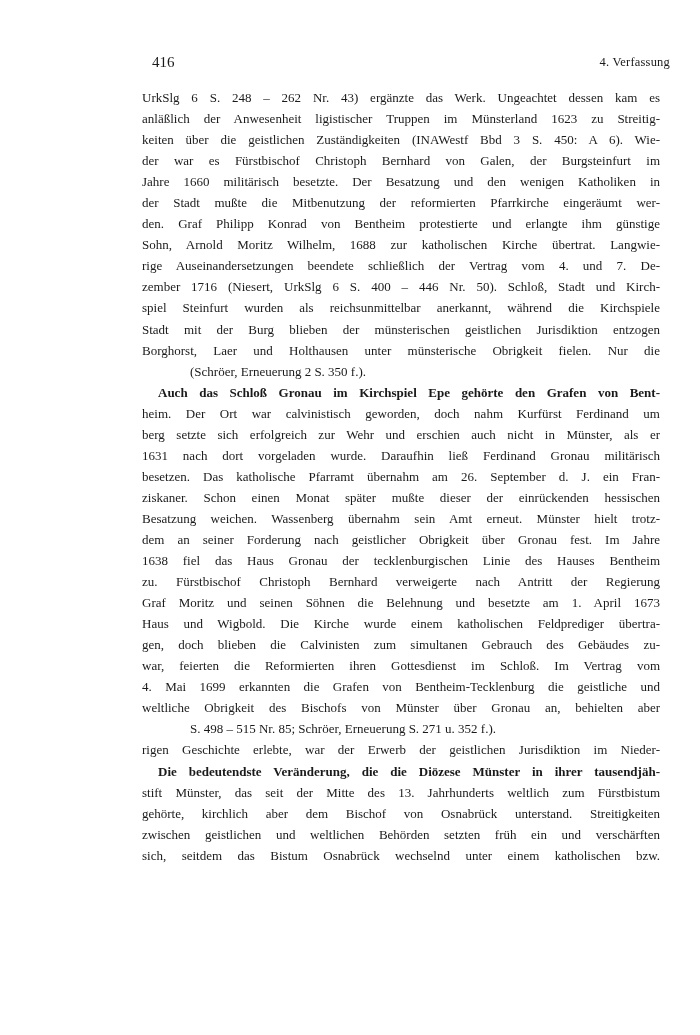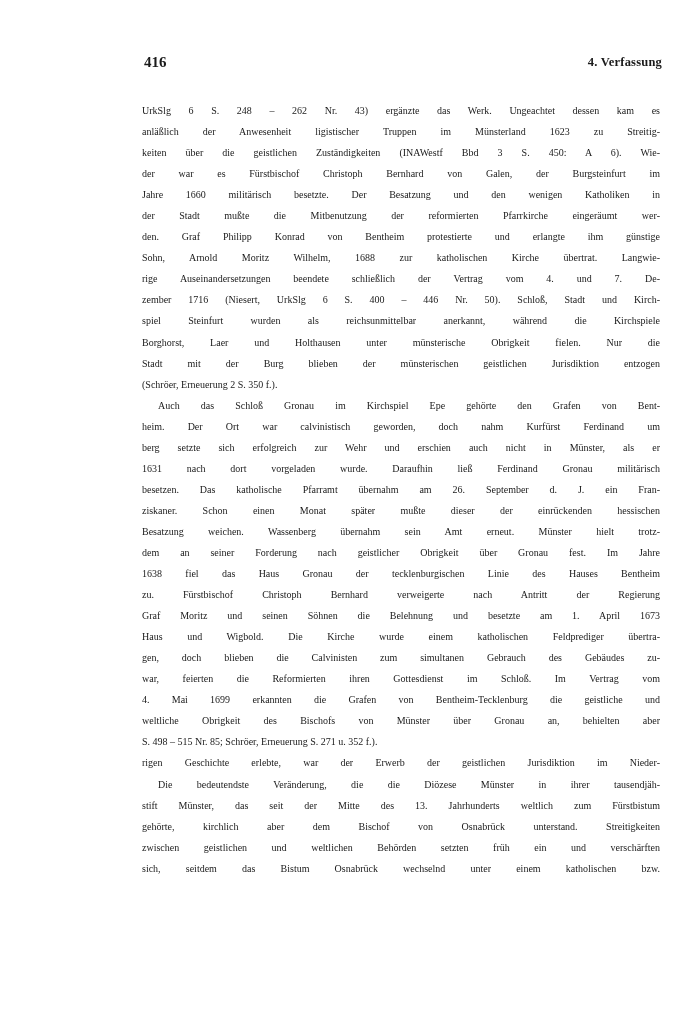--- a/index.html
+++ b/index.html
@@ -11,63 +11,64 @@
       width: 700px;
       height: 1035px;
       position: relative;
       overflow: hidden;
       font-family: "DejaVu Serif", "Liberation Serif", serif;
       color: #1a1a1a;
     }
     .running-head {
       position: absolute;
       top: 54px;
-      left: 144px;
+      left: 152px;
       width: 518px;
       height: 20px;
       font-family: "Liberation Serif", serif;
       font-size: 15px;
-      font-weight: bold;
     }
     .page-number {
       position: absolute;
       left: 0;
       top: 0;
     }
     .chapter-title {
       position: absolute;
       left: 0;
       right: 0;
       top: 1px;
       text-align: right;
       font-size: 12.5px;
       letter-spacing: 0.2px;
     }
     .body-text {
       position: absolute;
-      top: 100px;
+      top: 87px;
       left: 142px;
       width: 518px;
       font-family: "Liberation Serif", serif;
-      font-size: 10px;
+      font-size: 13px;
       line-height: 21.05px;
     }
     .line {
       display: block;
       white-space: nowrap;
       text-align: justify;
       text-align-last: justify;
       height: 21.05px;
       overflow: visible;
     }
     .line.last {
       text-align-last: left;
+      margin-left: 48px;
     }
     .line.indent {
       text-indent: 16px;
+      font-weight: bold;
     }
   </style>
 </head>
 <body>
 
 <div class="running-head">
   <span class="page-number">416</span>
   <span class="chapter-title">4. Verfassung</span>
 </div>
 
@@ -77,22 +78,22 @@
       <span class="line">anläßlich der Anwesenheit ligistischer Truppen im Münsterland 1623 zu Streitig-</span>
       <span class="line">keiten über die geistlichen Zuständigkeiten (INAWestf Bbd 3 S. 450: A 6). Wie-</span>
       <span class="line">der war es Fürstbischof Christoph Bernhard von Galen, der Burgsteinfurt im</span>
       <span class="line">Jahre 1660 militärisch besetzte. Der Besatzung und den wenigen Katholiken in</span>
       <span class="line">der Stadt mußte die Mitbenutzung der reformierten Pfarrkirche eingeräumt wer-</span>
       <span class="line">den. Graf Philipp Konrad von Bentheim protestierte und erlangte ihm günstige</span>
       <span class="line">Sohn, Arnold Moritz Wilhelm, 1688 zur katholischen Kirche übertrat. Langwie-</span>
       <span class="line">rige Auseinandersetzungen beendete schließlich der Vertrag vom 4. und 7. De-</span>
       <span class="line">zember 1716 (Niesert, UrkSlg 6 S. 400 – 446 Nr. 50). Schloß, Stadt und Kirch-</span>
       <span class="line">spiel Steinfurt wurden als reichsunmittelbar anerkannt, während die Kirchspiele</span>
+      <span class="line">Stadt mit der Burg blieben der münsterischen geistlichen Jurisdiktion entzogen</span>
       <span class="line">Borghorst, Laer und Holthausen unter münsterische Obrigkeit fielen. Nur die</span>
-      <span class="line">Stadt mit der Burg blieben der münsterischen geistlichen Jurisdiktion entzogen</span>
       <span class="line last">(Schröer, Erneuerung 2 S. 350 f.).</span>
     </div>
     <div>
       <span class="line indent">Auch das Schloß Gronau im Kirchspiel Epe gehörte den Grafen von Bent-</span>
       <span class="line">heim. Der Ort war calvinistisch geworden, doch nahm Kurfürst Ferdinand um</span>
       <span class="line">berg setzte sich erfolgreich zur Wehr und erschien auch nicht in Münster, als er</span>
       <span class="line">1631 nach dort vorgeladen wurde. Daraufhin ließ Ferdinand Gronau militärisch</span>
       <span class="line">besetzen. Das katholische Pfarramt übernahm am 26. September d. J. ein Fran-</span>
       <span class="line">ziskaner. Schon einen Monat später mußte dieser der einrückenden hessischen</span>
       <span class="line">Besatzung weichen. Wassenberg übernahm sein Amt erneut. Münster hielt trotz-</span>

